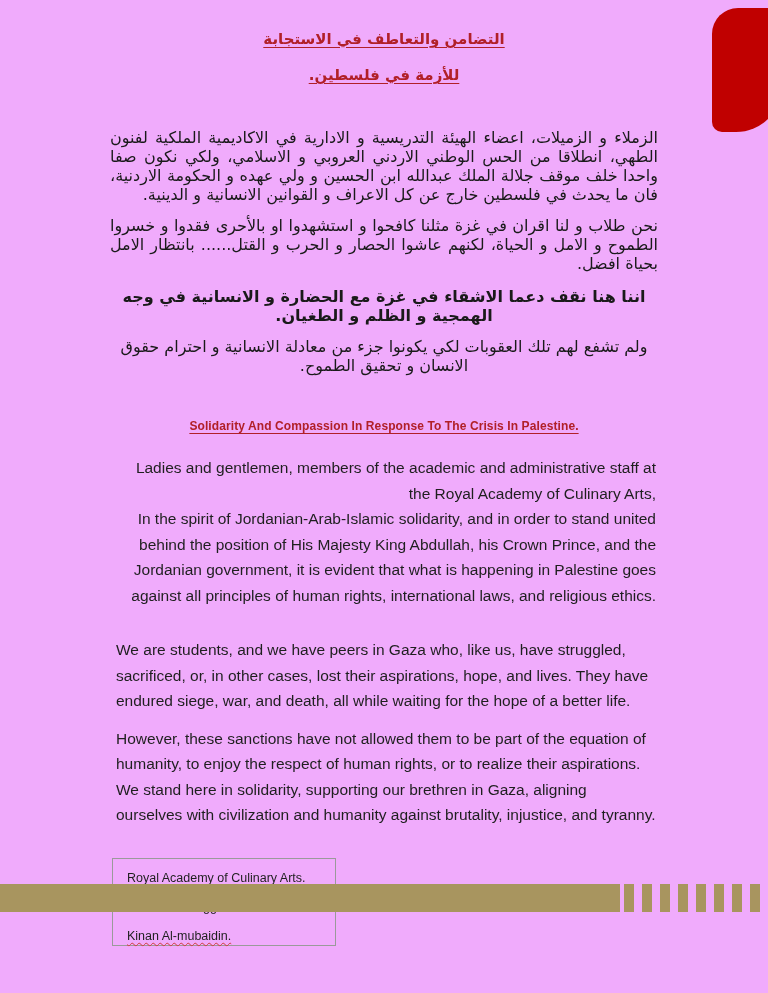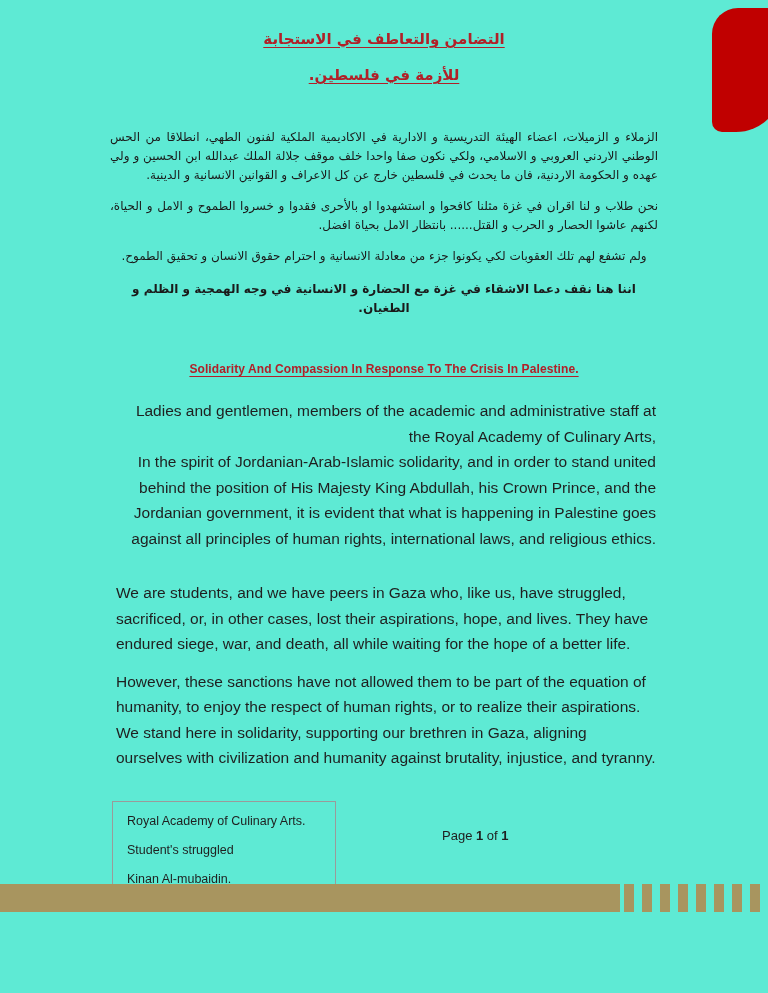--- a/index.html
+++ b/index.html
@@ -8,21 +8,21 @@
     padding: 0;
     background: #ffffff;
   }
   body {
     font-family: "Liberation Sans", sans-serif;
   }
   .page {
     position: relative;
     width: 768px;
     height: 993px;
-    background: #5eead4;
+    background: #f0abfc;
     overflow: hidden;
   }
 
   
   .deco-red {
     position: absolute;
     top: 8px;
     left: 712px;
     width: 70px;
     height: 124px;
@@ -86,21 +86,21 @@
   }
   .ar-title-1 { margin: 24px 0 0 0; }
   .ar-title-2 { margin: 6px 0 3px 0; }
 
   .ar-body {
     direction: rtl;
     text-align: justify;
     text-align-last: right;
     color: #1a1a1a;
     font-family: "DejaVu Sans", sans-serif;
-    font-size: 12px;
+    font-size: 16px;
     line-height: 19px;
     margin: 0 auto;
     width: 548px;
   }
   .ar-p1 { margin-top: 38px; }
   .ar-p2 { margin-top: 12px; }
   .ar-p3 { margin-top: 12px; text-align: center; text-align-last: center; }
   .ar-p4 {
     margin-top: 14px;
     font-weight: bold;
@@ -182,22 +182,22 @@
 
   <div class="deco-red"></div>
 
   <div class="content">
 
     <div class="ar-title ar-title-1">التضامن والتعاطف في الاستجابة</div>
     <div class="ar-title ar-title-2">للأزمة في فلسطين.</div>
 
     <p class="ar-body ar-p1">الزملاء و الزميلات، اعضاء الهيئة التدريسية و الادارية في الاكاديمية الملكية لفنون الطهي، انطلاقا من الحس الوطني الاردني العروبي و الاسلامي، ولكي نكون صفا واحدا خلف موقف جلالة الملك عبدالله ابن الحسين و ولي عهده و الحكومة الاردنية، فان ما يحدث في فلسطين خارج عن كل الاعراف و القوانين الانسانية و الدينية.</p>
     <p class="ar-body ar-p2">نحن طلاب و لنا اقران في غزة مثلنا كافحوا و استشهدوا او بالأحرى فقدوا و خسروا الطموح و الامل و الحياة، لكنهم عاشوا الحصار و الحرب و القتل...... بانتظار الامل بحياة افضل.</p>
+    <p class="ar-body ar-p4">اننا هنا نقف دعما الاشقاء في غزة  مع الحضارة و الانسانية في وجه الهمجية و الظلم و الطغيان.</p>
     <p class="ar-body ar-p3">ولم تشفع لهم تلك العقوبات لكي يكونوا جزء من معادلة الانسانية و احترام حقوق الانسان و تحقيق الطموح.</p>
-    <p class="ar-body ar-p4">اننا هنا نقف دعما الاشقاء في غزة  مع الحضارة و الانسانية في وجه الهمجية و الظلم و الطغيان.</p>
 
     <div class="en-heading">Solidarity And Compassion In Response To The Crisis In Palestine.</div>
 
     <div class="en-body">
       <p class="en-p en-p-1"> Ladies and gentlemen, members of the academic and administrative staff at the Royal Academy of Culinary Arts,<br>In the spirit of Jordanian-Arab-Islamic solidarity, and in order to stand united behind the position of His Majesty King Abdullah, his Crown Prince, and the Jordanian government, it is evident that what is happening in Palestine goes against all principles of human rights, international laws, and religious ethics.</p>
       <p class="en-p en-p-2">We are students, and we have peers in Gaza who, like us, have struggled, sacrificed, or, in other cases, lost their aspirations, hope, and lives. They have endured siege, war, and death, all while waiting for the hope of a better life.</p>
       <p class="en-p en-p-3">However, these sanctions have not allowed them to be part of the equation of humanity, to enjoy the respect of human rights, or to realize their aspirations. We stand here in solidarity, supporting our brethren in Gaza, aligning ourselves with civilization and humanity against brutality, injustice, and tyranny.</p>
     </div>
 
     <div class="sig-row">

